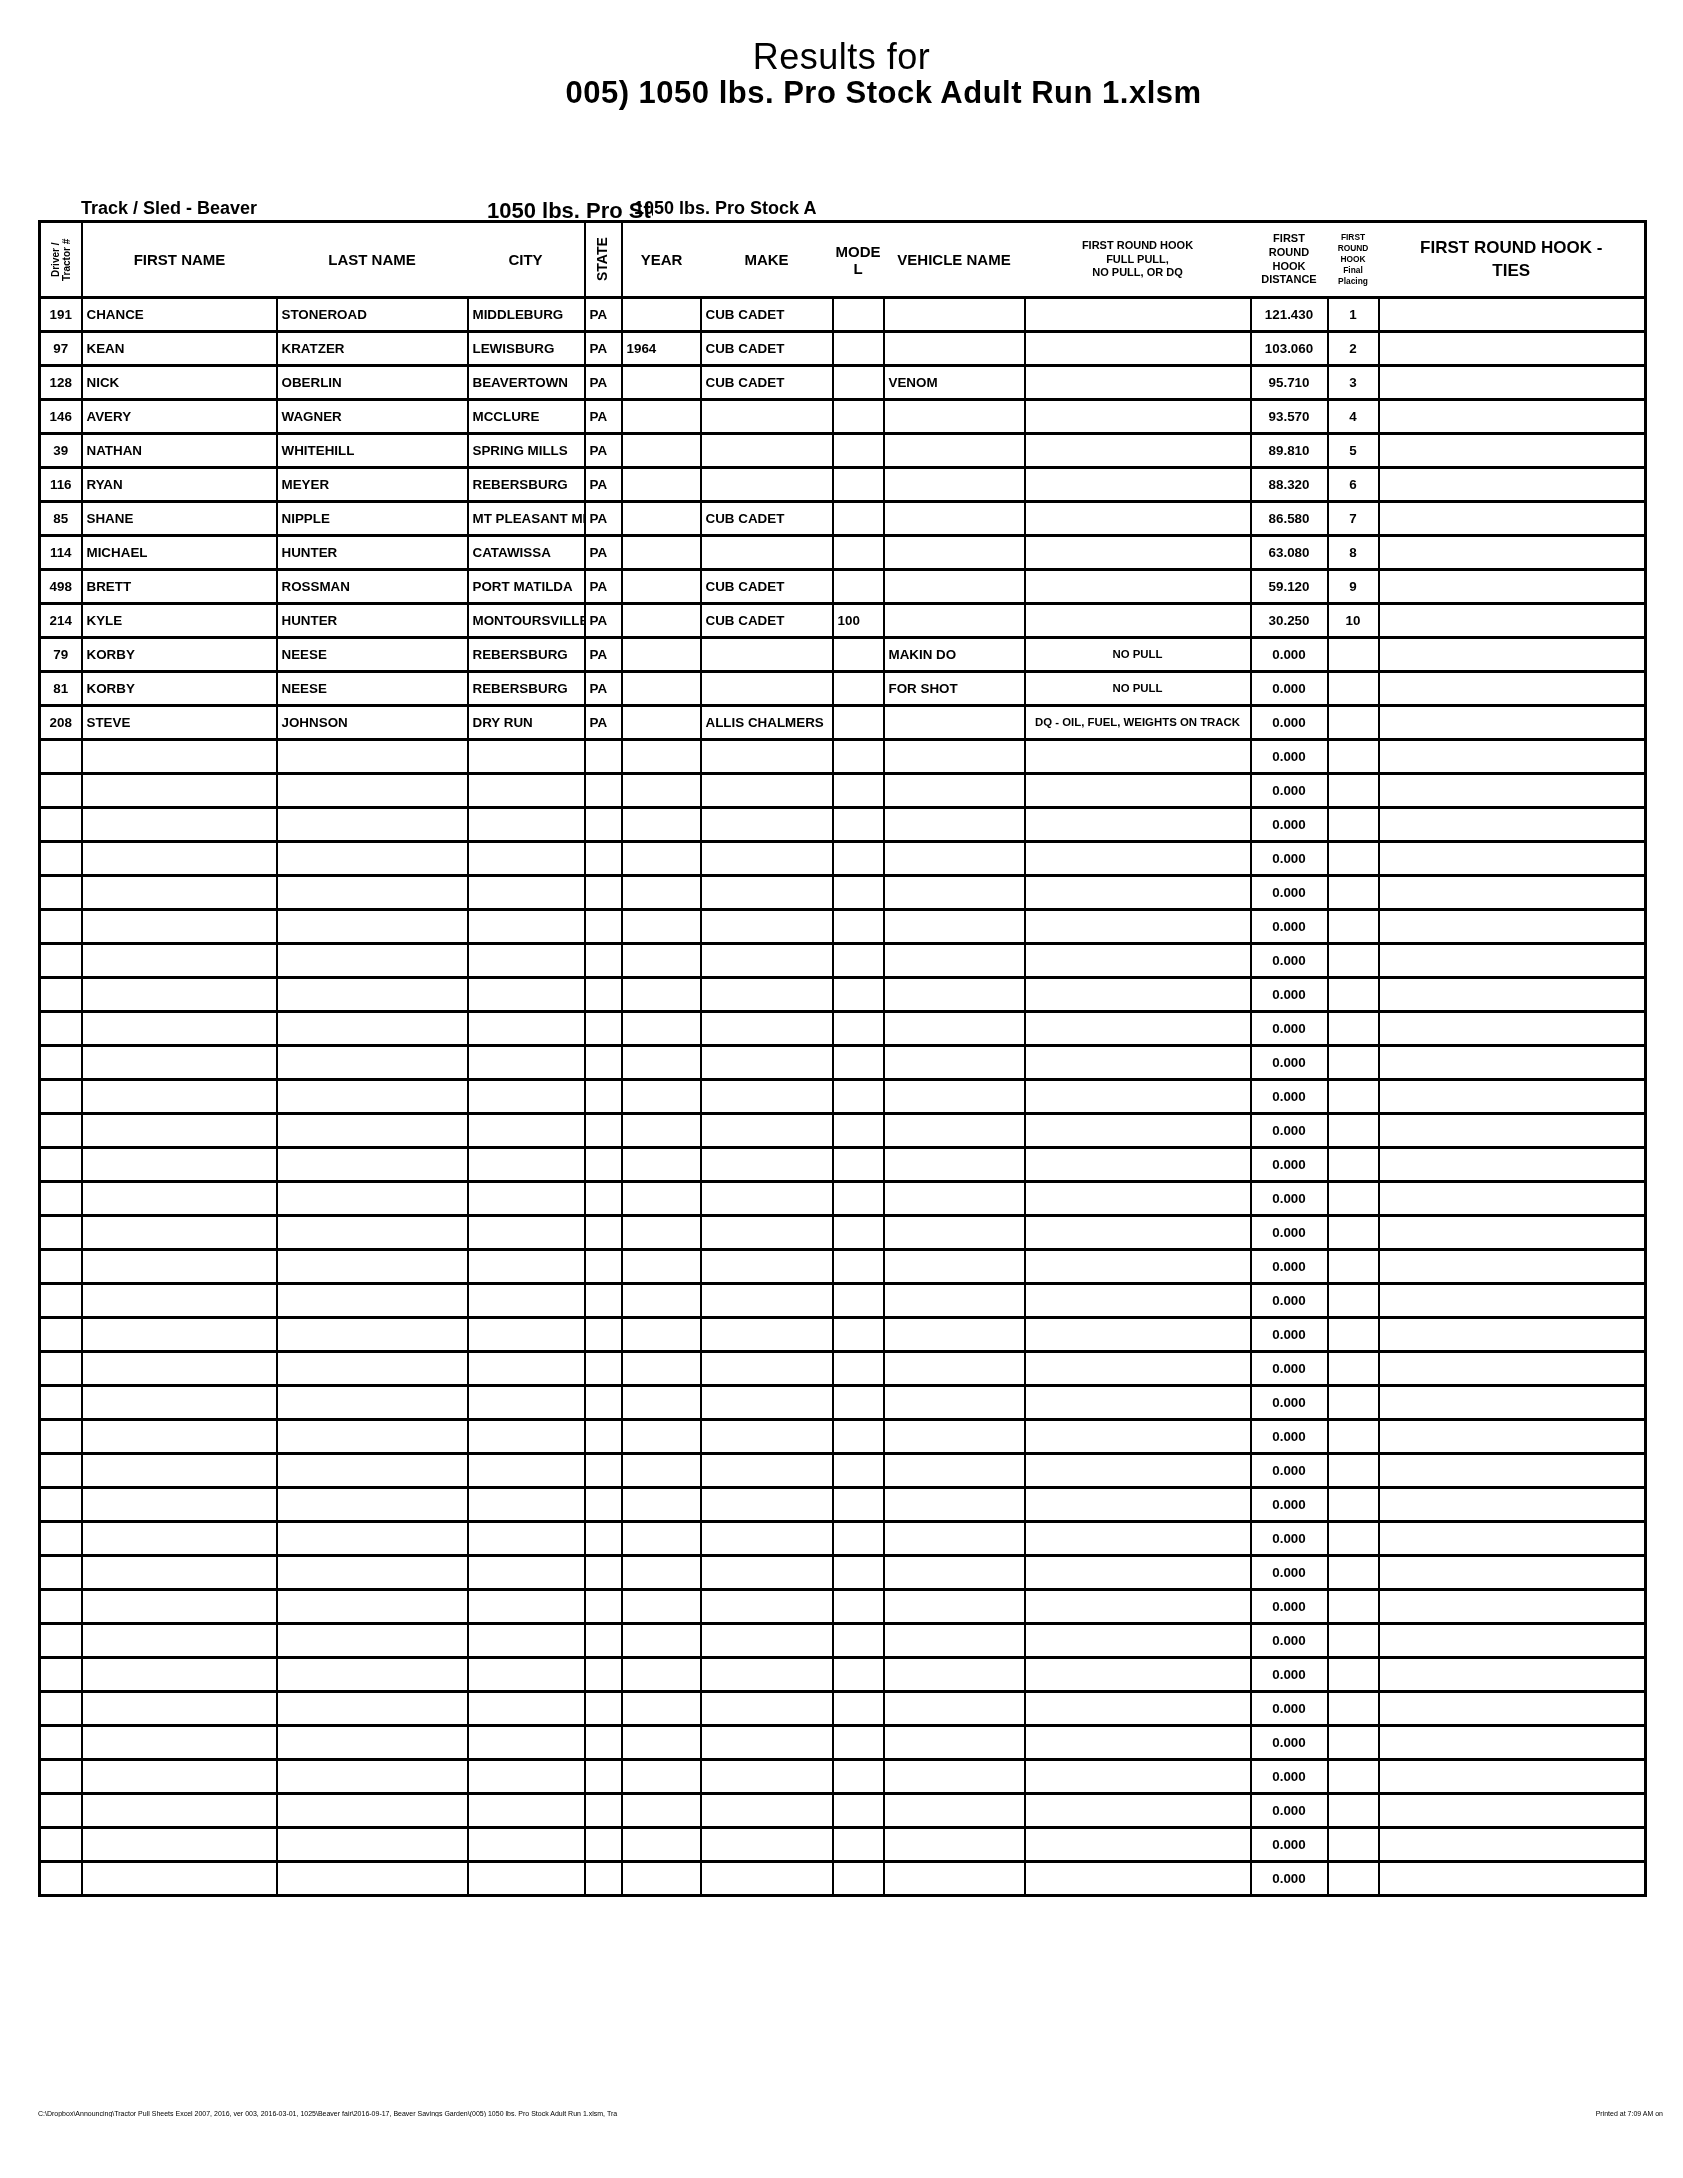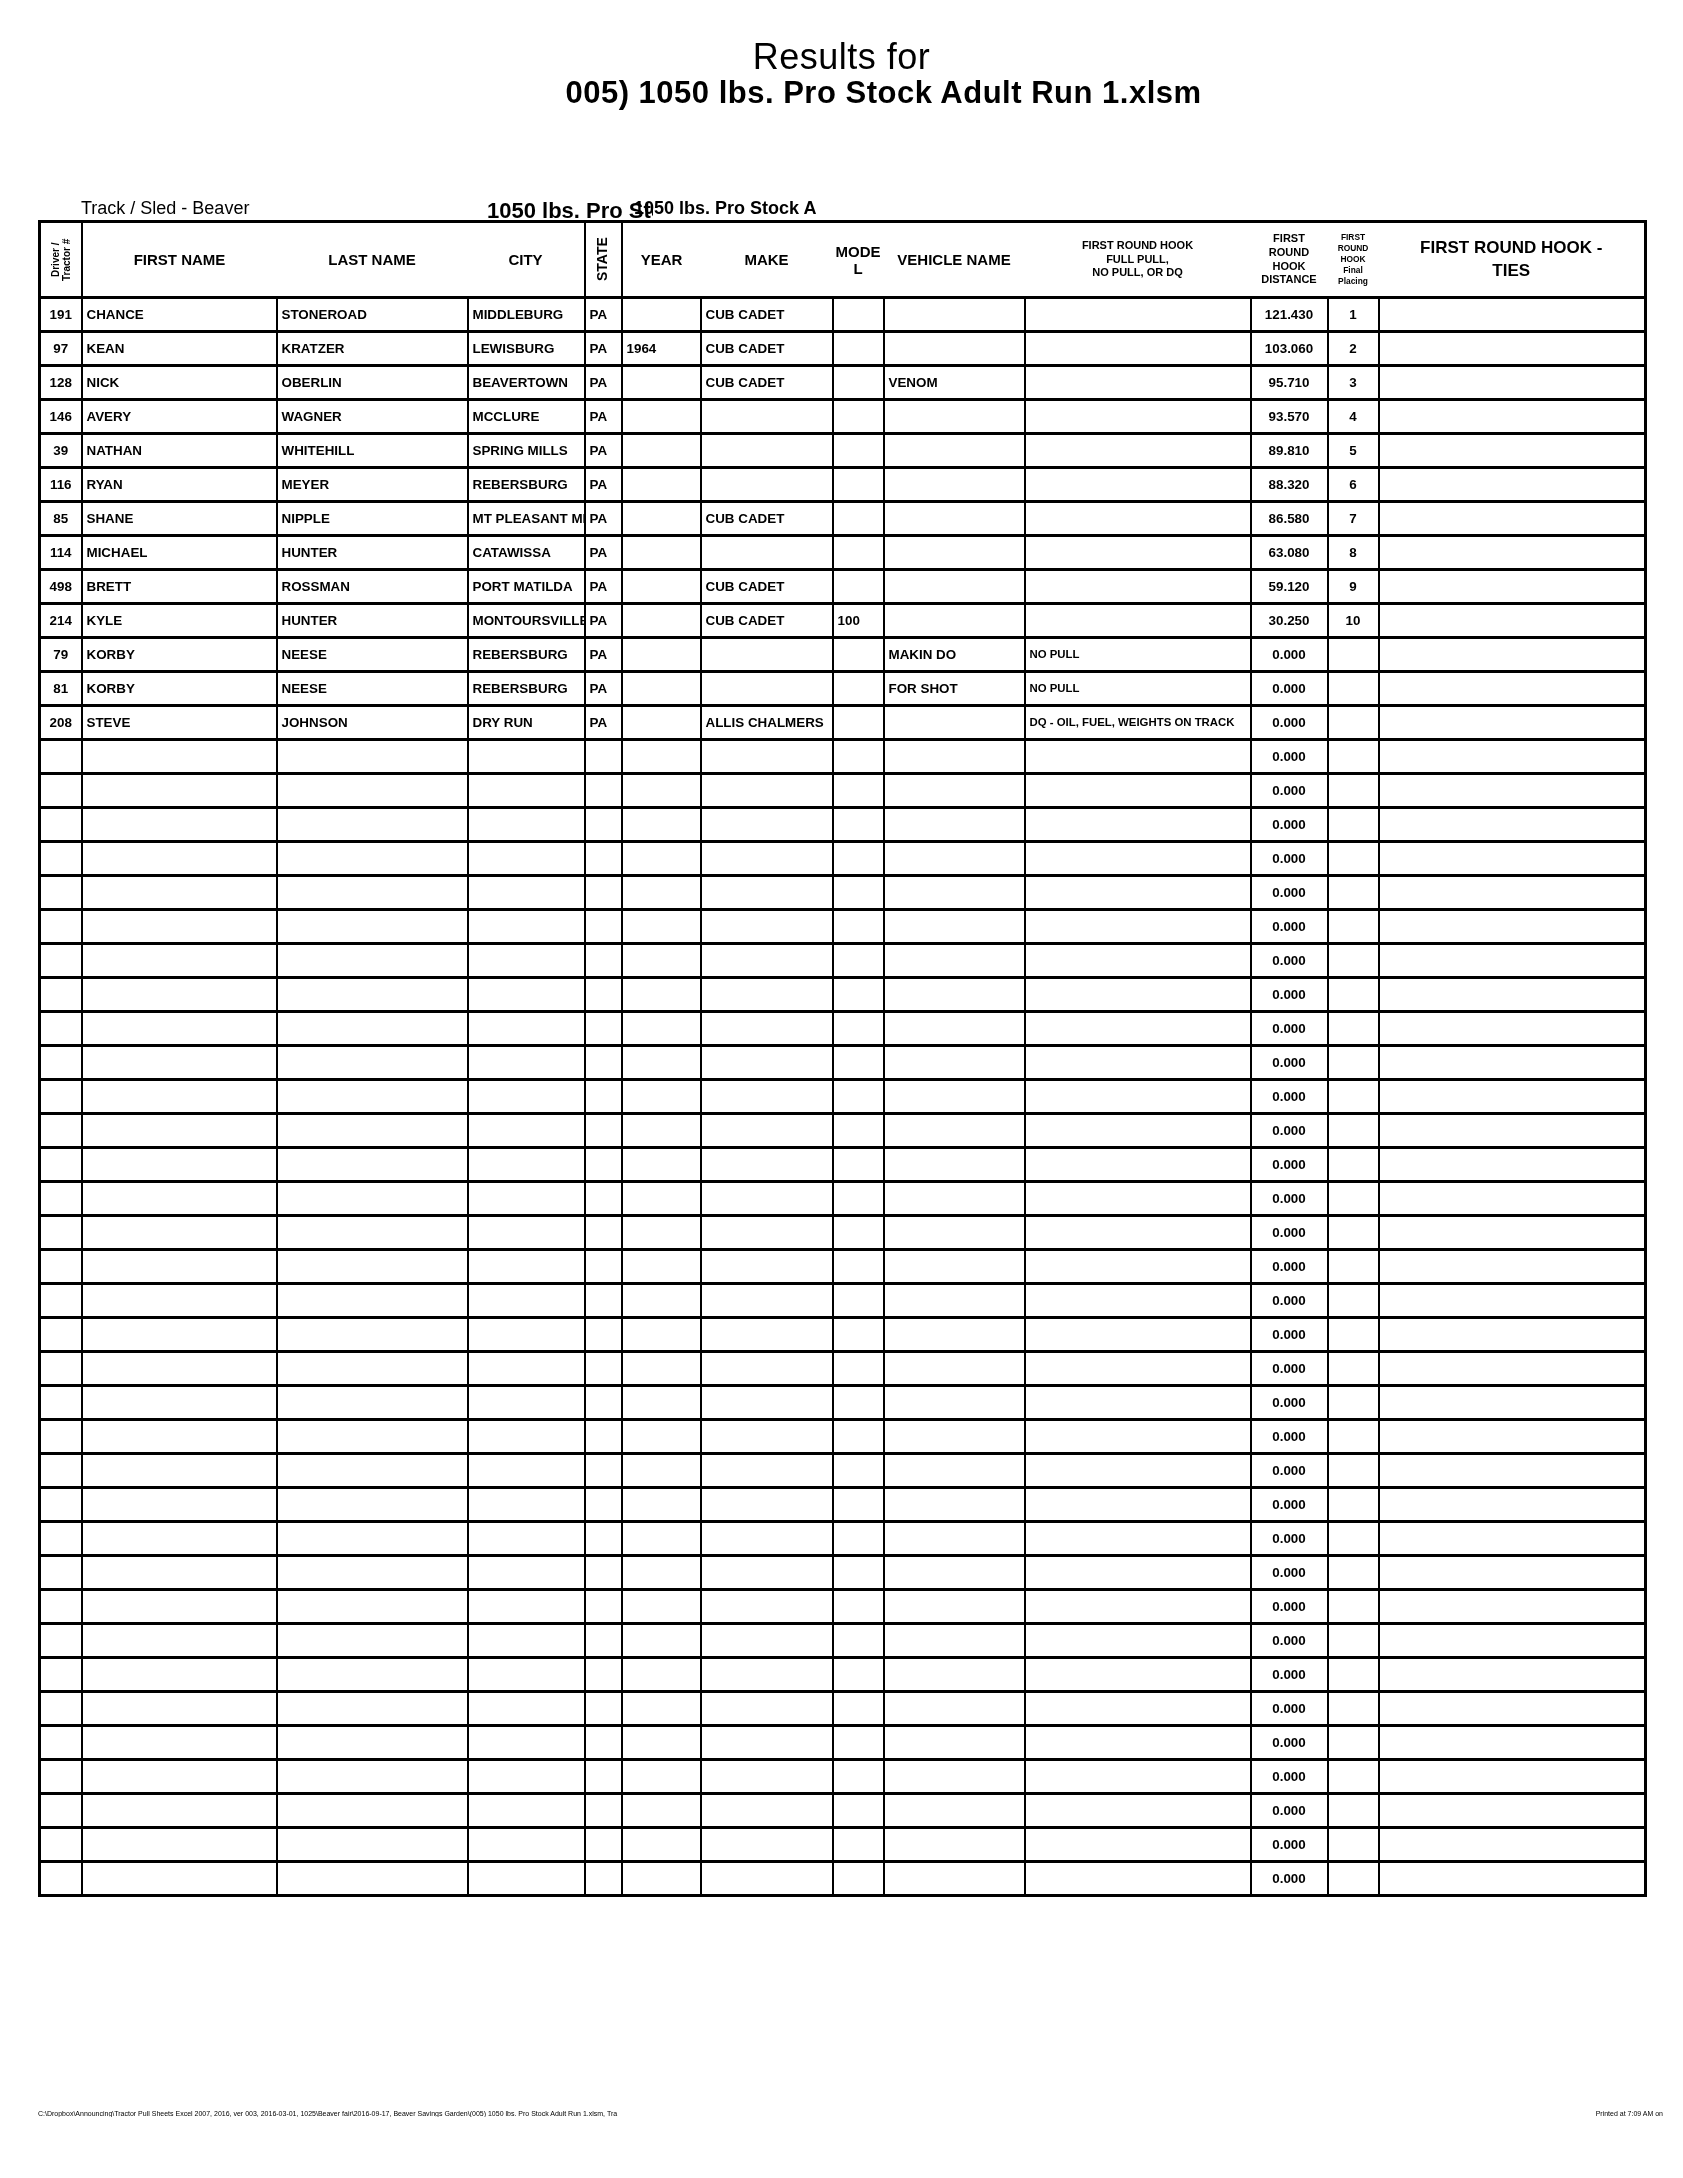--- a/index.html
+++ b/index.html
@@ -7,21 +7,21 @@
     width:1683px;height:2178px;position:relative;
     background:#ffffff;color:#000000;
     font-family:"Liberation Sans", sans-serif;
     overflow:hidden;
   }
   .title-line1{position:absolute;top:36px;left:0;width:1683px;text-align:center;
     font-size:36px;font-weight:normal;letter-spacing:0.5px;}
   .title-line2{position:absolute;top:75px;left:0;width:1683px;text-align:center;
     font-size:31px;font-weight:bold;letter-spacing:0.5px;padding-left:42px;}
 
-  .preheader-track{position:absolute;top:198px;left:81px;font-size:18px;font-weight:normal;}
+  .preheader-track{position:absolute;top:198px;left:81px;font-size:18px;font-weight:bold;}
   .preheader-class1{position:absolute;top:198px;left:487px;width:166px;font-size:22px;
     font-weight:bold;white-space:nowrap;overflow:hidden;}
   .preheader-class2{position:absolute;top:198px;left:634px;width:265px;font-size:18px;
     font-weight:bold;white-space:nowrap;overflow:hidden;}
 
   table.results{
     position:absolute;left:38px;top:220px;width:1606px;
     border-collapse:collapse;table-layout:fixed;
   }
   
@@ -51,21 +51,21 @@
   tbody td{
     border:2px solid #000;border-top-width:3px;border-bottom-width:3px;
     height:31px;padding:0 4px;overflow:hidden;white-space:nowrap;
     font-size:13.4px;font-weight:bold;vertical-align:middle;background:#fff;
   }
   table.results{border:3px solid #000;}
   tbody td:nth-child(1){text-align:center;}
   tbody td:nth-child(2),tbody td:nth-child(3),tbody td:nth-child(4),
   tbody td:nth-child(5),tbody td:nth-child(6),tbody td:nth-child(7),
   tbody td:nth-child(8),tbody td:nth-child(9){text-align:left;}
-  tbody td:nth-child(10){font-size:11.4px;white-space:normal;line-height:1.25;}
+  tbody td:nth-child(10){text-align:center;font-size:11.4px;white-space:normal;line-height:1.25;}
   tbody td:nth-child(11){text-align:center;}
   tbody td:nth-child(12){text-align:center;}
   tbody td:nth-child(13){text-align:left;}
 
   .footer-left{
     position:absolute;left:38px;top:2110px;width:1188px;
     font-size:7px;color:#000;white-space:nowrap;overflow:hidden;
     font-family:"Liberation Sans", sans-serif;
   }
   .footer-right{

